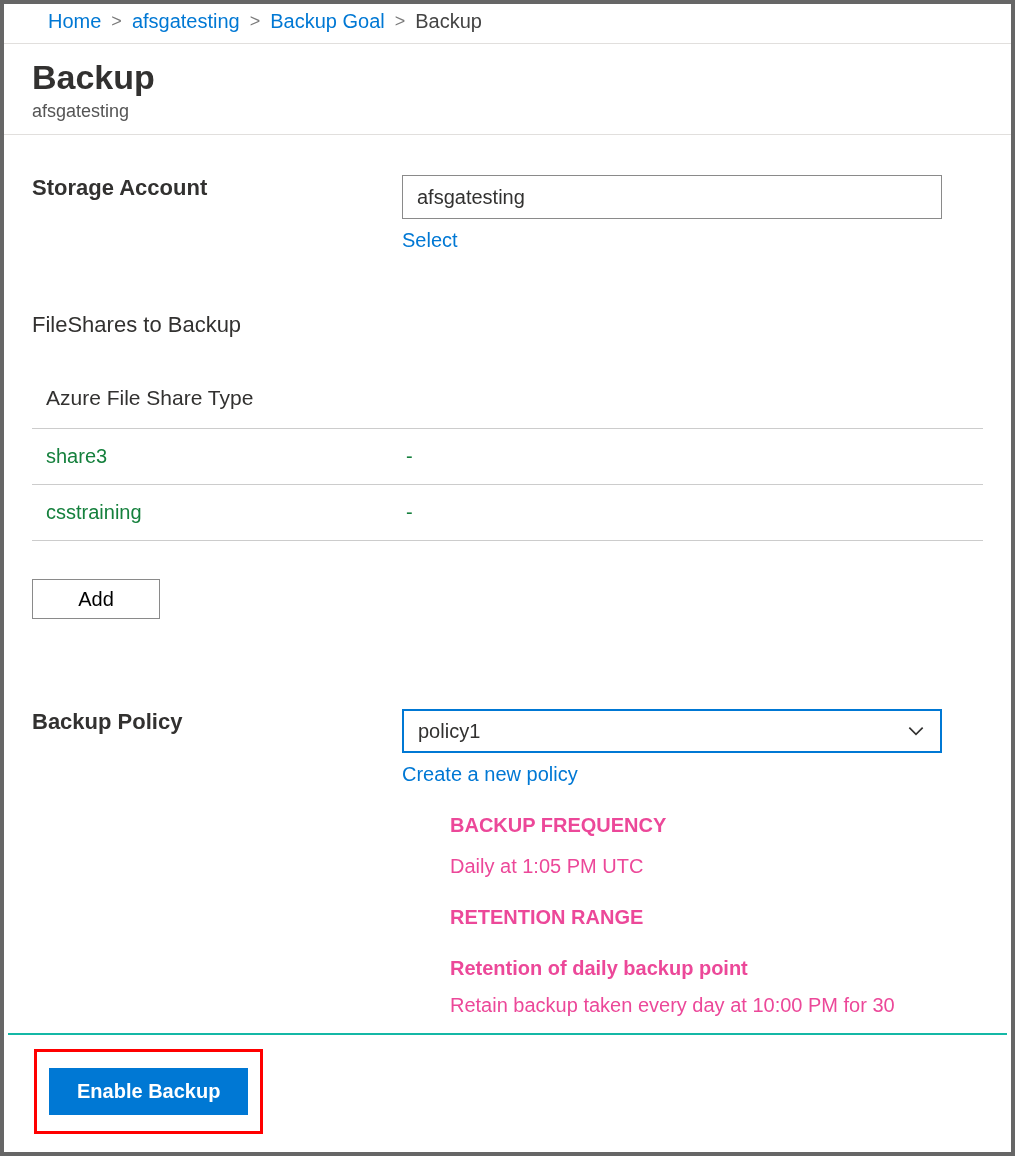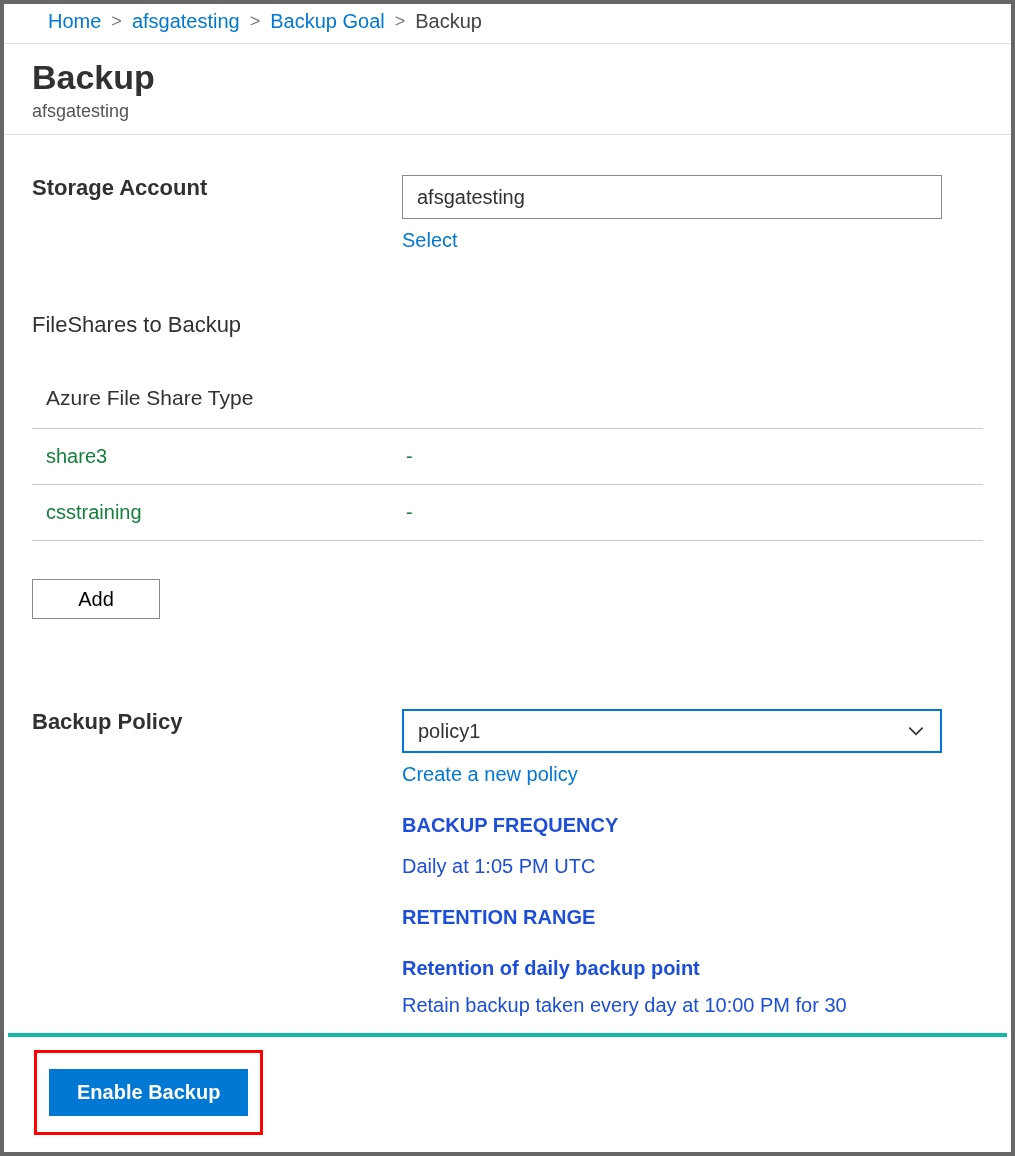--- a/index.html
+++ b/index.html
@@ -70,29 +70,29 @@
       font-size: 20px;
       padding: 0 14px;
       display: flex;
       align-items: center;
       justify-content: space-between;
       cursor: pointer;
     }
     .chev {
       width: 20px; height: 20px;
     }
-    .policy-info { font-size: 20px; color: #1d4ed8; }
+    .policy-info { font-size: 20px; color: #ec4899; margin-left: 48px; }
     .policy-info .b { font-weight: 700; margin-top: 28px; margin-bottom: 18px; }
     .policy-info .b2 { font-weight: 700; margin-top: 28px; margin-bottom: 14px; }
     .policy-info .t { margin-top: 0; }
     .footer {
       position: absolute;
       left: 4px; right: 4px; bottom: 4px;
       height: 115px;
-      border-top: 4px solid #14b8a6;
+      border-top: 2px solid #14b8a6;
       background: #fff;
       display: flex;
       align-items: center;
       padding-left: 26px;
       text-decoration: underline;
     }
     .highlight-box {
       border: 3px solid #ff0000;
       padding: 16px 12px;
       display: inline-block;

